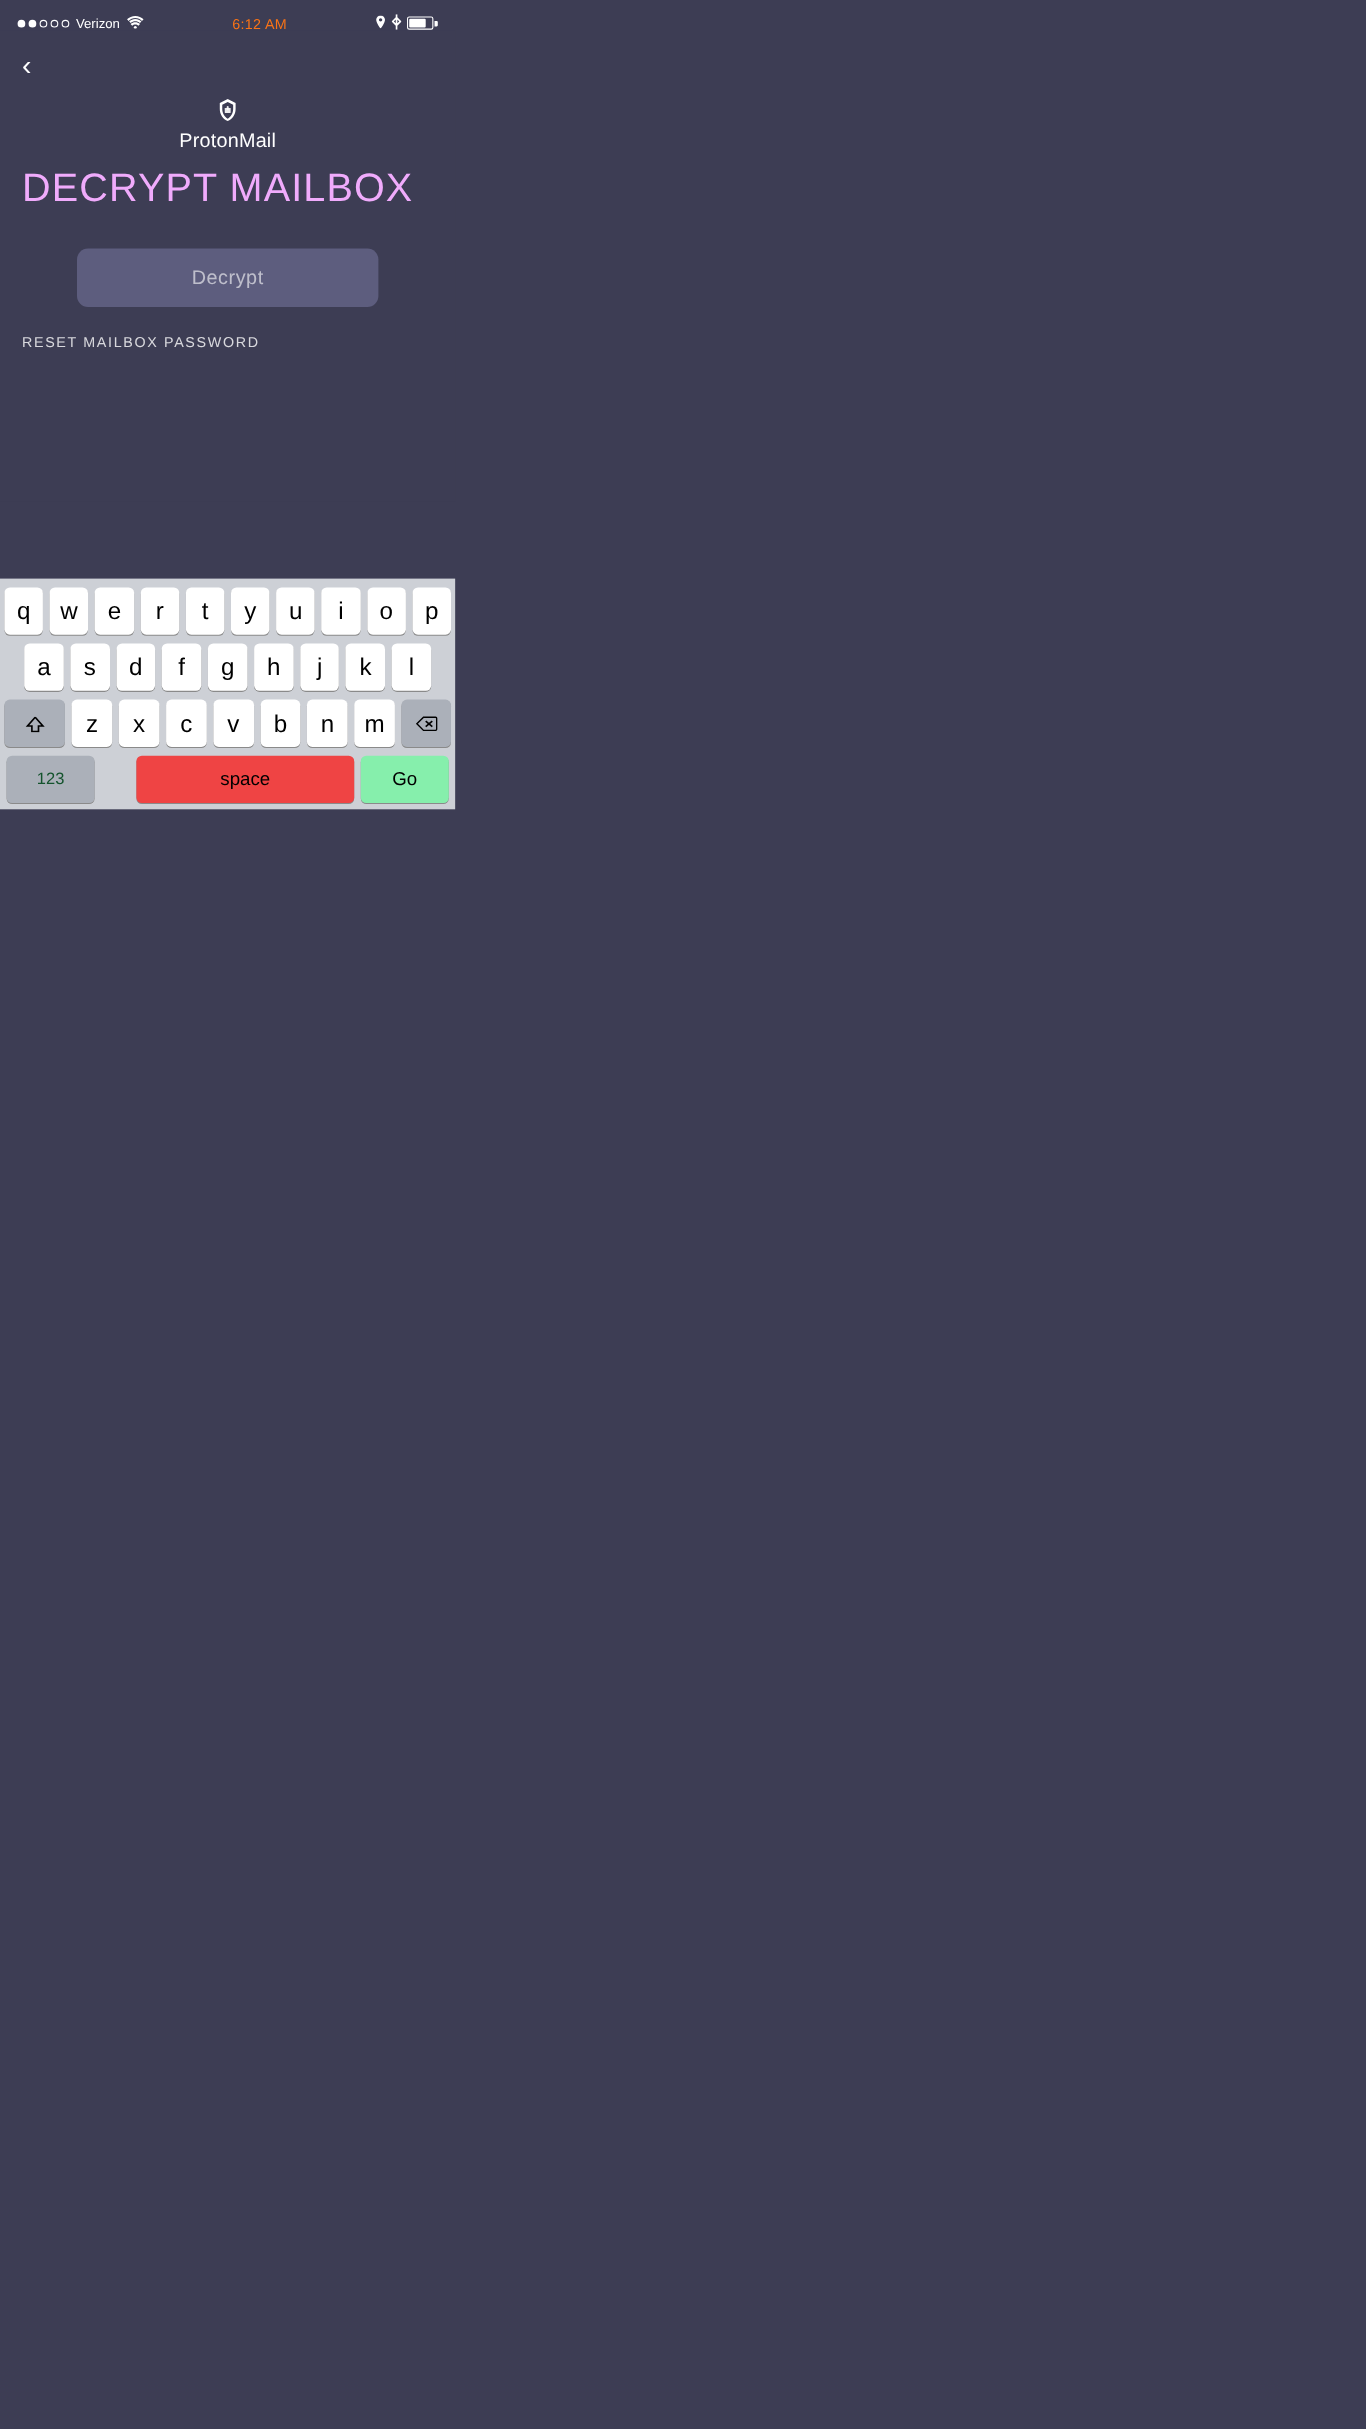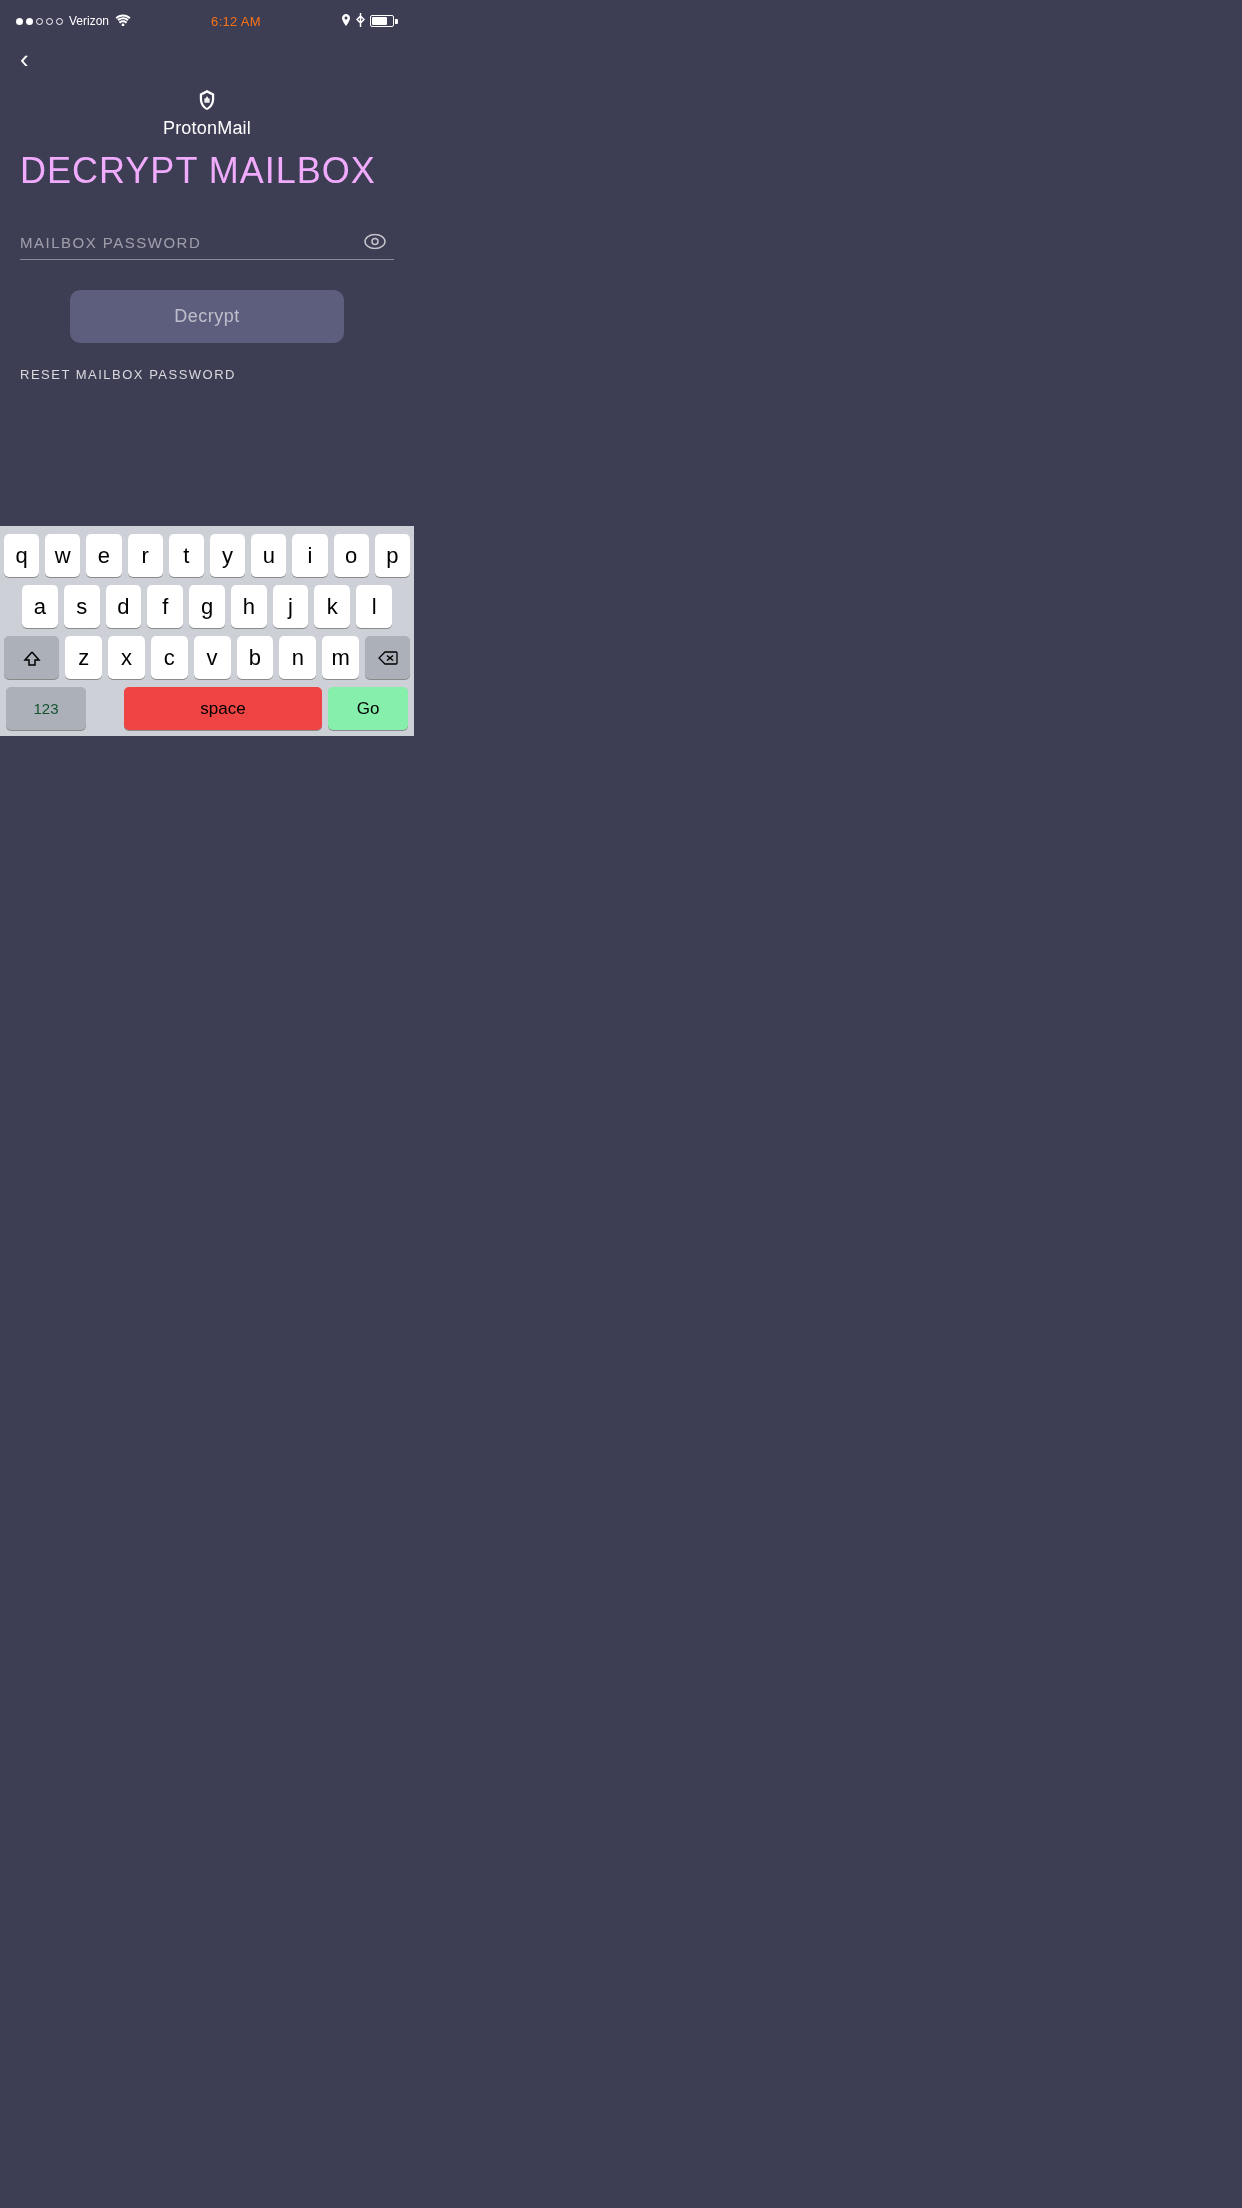--- a/index.html
+++ b/index.html
@@ -391,29 +391,20 @@
         <path d="M10 0L2 4V10C2 15.5 5.4 20.7 10 22C14.6 20.7 18 15.5 18 10V4L10 0ZM10 3L15.5 5.8V10C15.5 14.2 13.1 18.2 10 19.8C6.9 18.2 4.5 14.2 4.5 10V5.8L10 3Z"></path>
         <rect x="7" y="9" width="6" height="5" rx="0.5" fill="white" opacity="0.9"></rect>
         <rect x="9" y="7" width="2" height="4" rx="1" fill="white" opacity="0.9"></rect>
       </svg>
     </div>
     <span class="brand-name">ProtonMail</span>
   </div>
 
   <h1 class="page-title">DECRYPT MAILBOX</h1>
 
-  <div class="password-field-wrapper">
-    <input type="password" class="password-input" placeholder="MAILBOX PASSWORD" style="">
-    <button class="eye-icon-btn">
-      <svg width="22" height="16" viewBox="0 0 22 16" fill="none" stroke="rgba(255,255,255,0.7)" stroke-width="1.5">
-        <ellipse cx="11" cy="8" rx="10" ry="7"></ellipse>
-        <circle cx="11" cy="8" r="3" fill="none"></circle>
-      </svg>
-    </button>
-  </div>
 
   <button class="decrypt-button">Decrypt</button>
 
   <button class="reset-link">RESET MAILBOX PASSWORD</button>
 
 </div>
 
 <div class="keyboard">
 
   <div class="keyboard-row">

